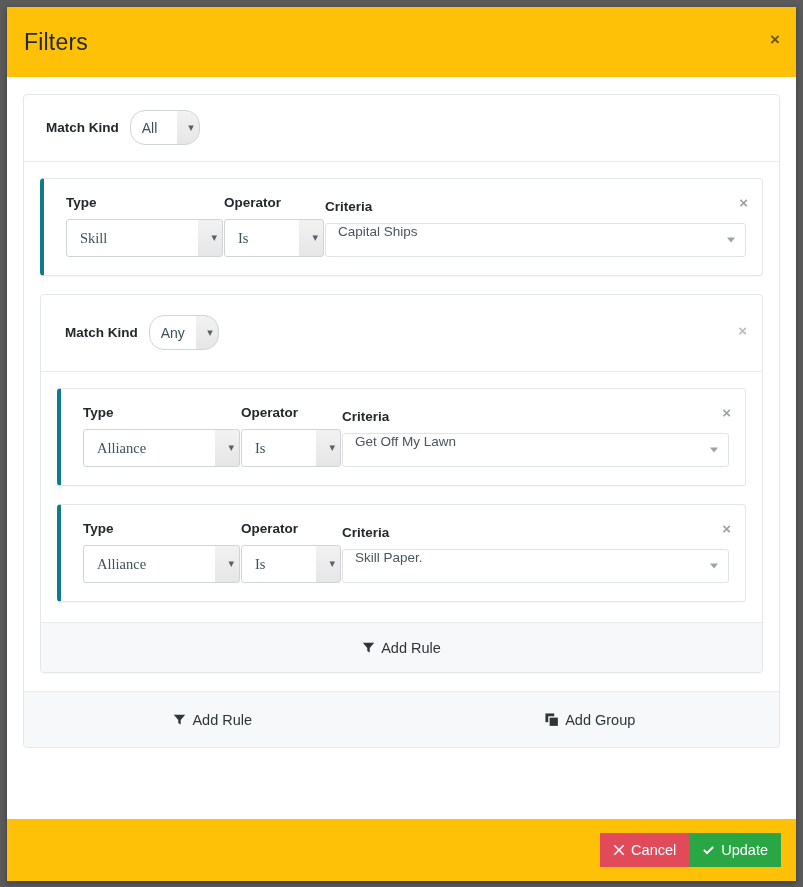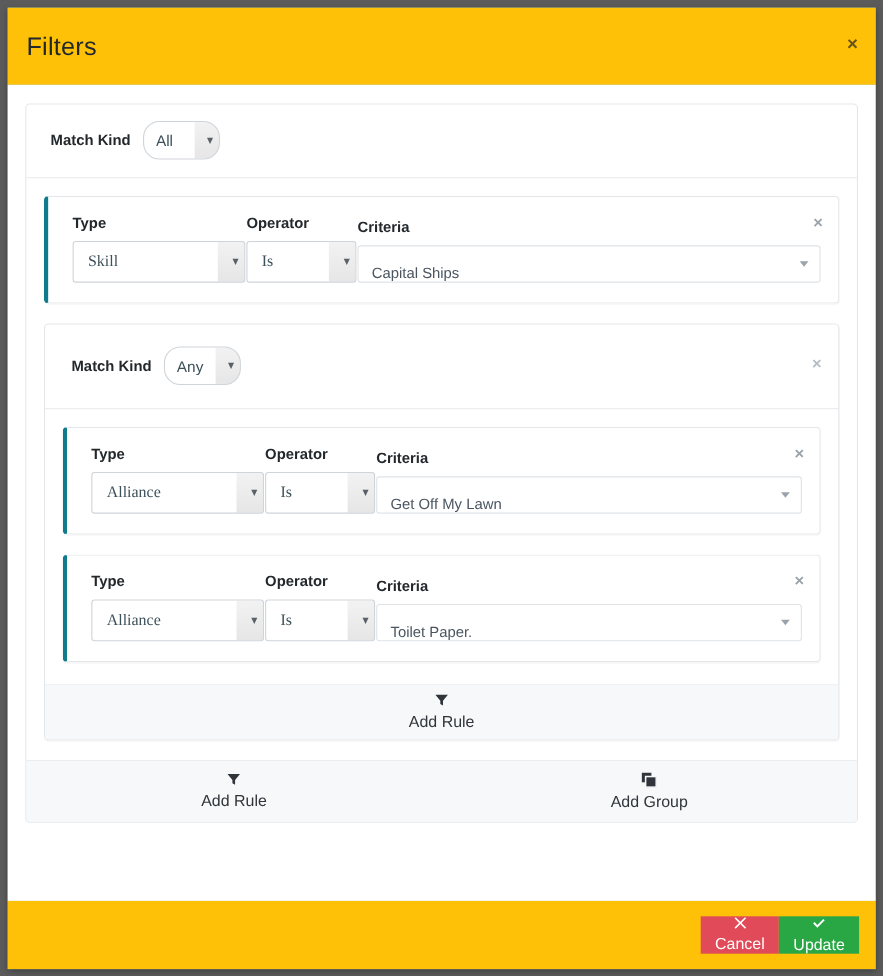--- a/index.html
+++ b/index.html
@@ -118,21 +118,21 @@
     cursor: pointer;
   }
   select.f-type { width: 157px; }
   select.f-op   { width: 100px; }
   .field.criteria { flex: 1 1 auto; }
   .crit-box {
     position: relative;
     height: 34px;
     border: 1px solid #dfe3e6; border-radius: 3px;
     background: #fff;
-    display: flex; align-items: flex-end;
+    display: flex; align-items: flex-start;
     padding: 0 26px 0 12px;
     font-size: 13.5px; color: #4a5560;
     cursor: pointer;
     white-space: nowrap; overflow: hidden;
   }
   .crit-caret {
     position: absolute; right: 10px; top: 50%;
     transform: translateY(-50%);
     width: 0; height: 0;
     border-left: 4px solid transparent;
@@ -176,40 +176,38 @@
   .root-footer .half {
     flex: 1 1 50%;
     display: flex; align-items: center; justify-content: center;
   }
   .link-btn {
     display: inline-flex; align-items: center; gap: 6px;
     font-size: 14.5px; color: #2f353a;
     background: none; border: none; cursor: pointer;
     font-family: "Liberation Sans", sans-serif;
     padding: 0;
-    flex-direction: column;
   }
   .ico { display: inline-flex; align-items: center; }
 
   
   .modal-footer {
     flex: 0 0 62px;
     background: #ffc107;
     display: flex; align-items: center; justify-content: flex-end;
     padding: 0 15px;
   }
   .btn-group { display: flex; }
   .btn {
     height: 34px;
     display: inline-flex; align-items: center; gap: 6px;
     padding: 0 13px;
     font-size: 14.5px; color: #fff;
     border: none; cursor: pointer;
     font-family: "Liberation Sans", sans-serif;
-    flex-direction: column;
   }
   .btn-cancel { background: #e14a59; }
   .btn-update { background: #29a745; text-align: right; }
 </style>
 </head>
 <body>
 
 <div class="backdrop"></div>
 
 <div class="modal">
@@ -326,21 +324,21 @@
                   <span class="sel-wrap">
                     <select class="f-select f-op">
                       <option>Is</option>
                     </select>
                     <span class="chev">▾</span>
                   </span>
                 </div>
                 <div class="field criteria">
                   <span class="field-label">Criteria</span>
                   <div class="crit-box">
-                    <span>Toilet Paper.</span>
+                    <span>Skill Paper.</span>
                     <span class="crit-caret"></span>
                   </div>
                 </div>
               </div>
               <button class="rule-close">×</button>
             </div>
 
           </div>
 
           <div class="group-footer">

